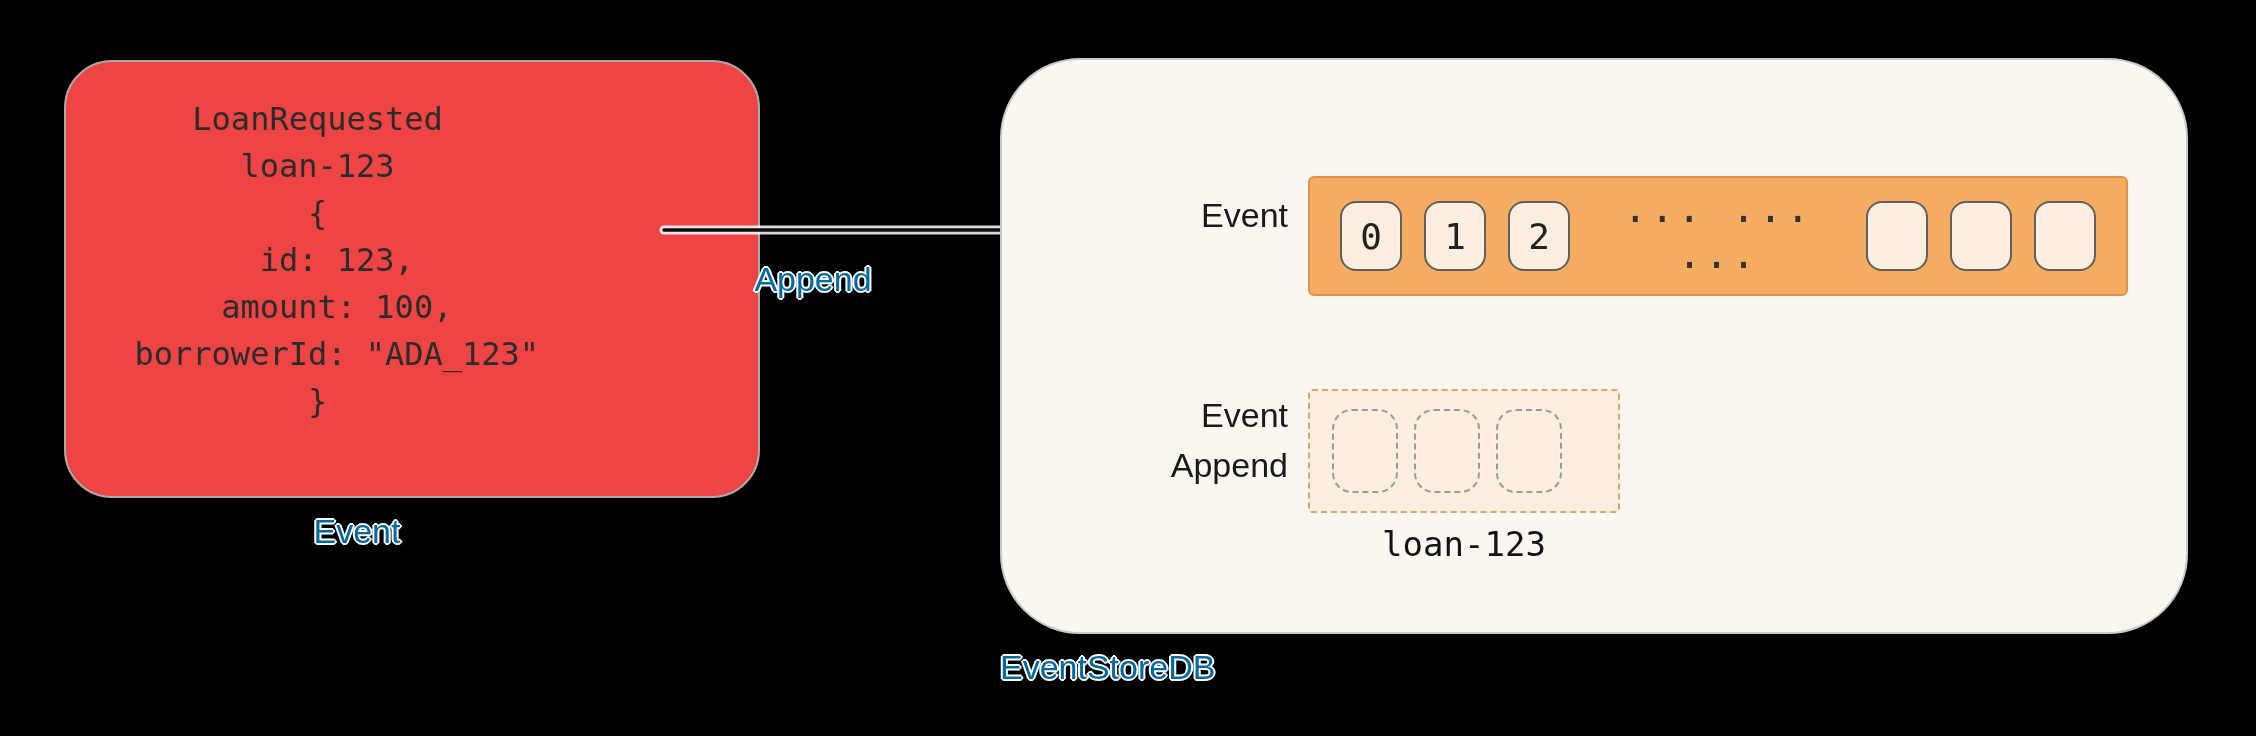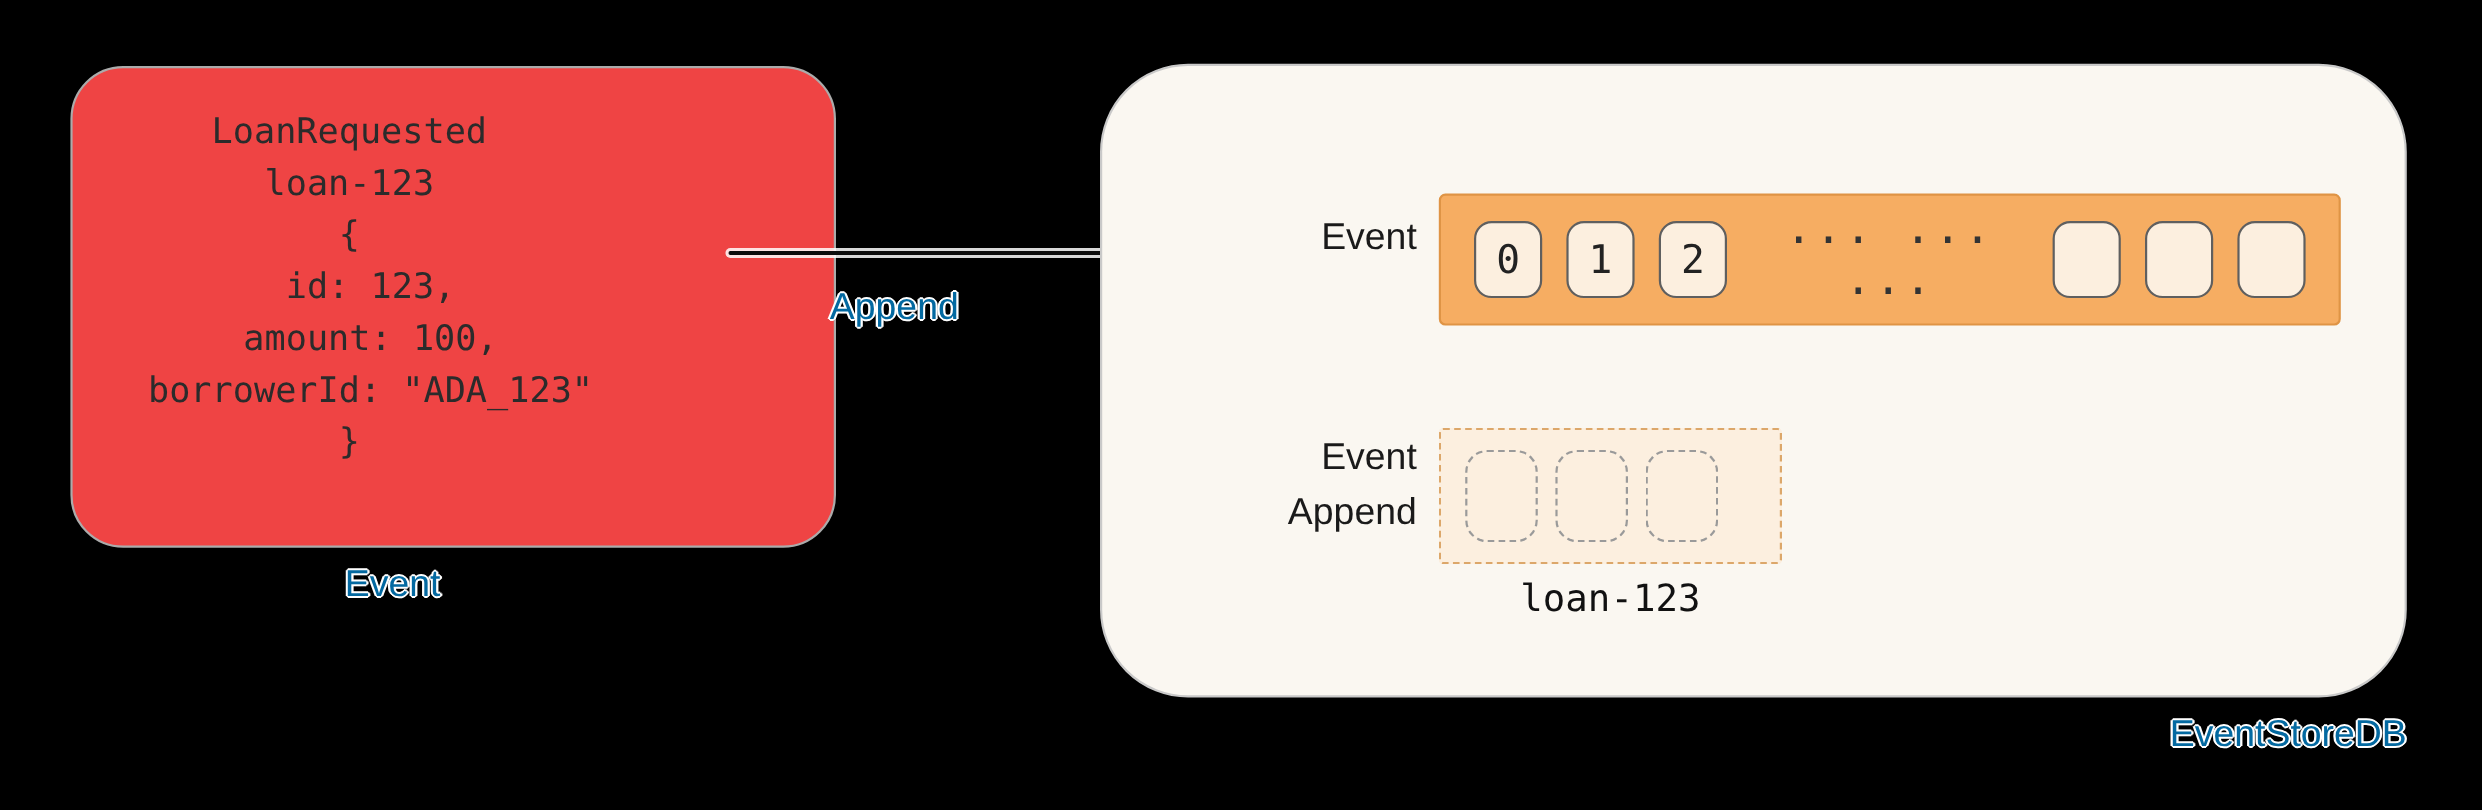--- a/index.html
+++ b/index.html
@@ -46,21 +46,21 @@
     font-size: 34px;
     font-weight: 400;
     color: #0369a1;
     text-shadow:
       -2px 0 0 #ffffff, 2px 0 0 #ffffff,
       0 -2px 0 #ffffff, 0 2px 0 #ffffff,
       -1px -1px 0 #ffffff, 1px -1px 0 #ffffff,
       -1px 1px 0 #ffffff, 1px 1px 0 #ffffff;
   }
   .caption-card   { left: 64px;   top: 512px; width: 586px;  text-align: center; }
-  .caption-store  { left: 1000px; top: 648px; width: 1188px; text-align: right; }
+  .caption-store  { left: 1000px; top: 648px; width: 1188px; text-align: left; }
   .append-label   { left: 700px;  top: 260px; width: 226px;  text-align: center; }
 
   
   .arrows-svg {
     position: absolute;
     left: 0; top: 0;
     width: 2256px;
     height: 736px;
     pointer-events: none;
   }

